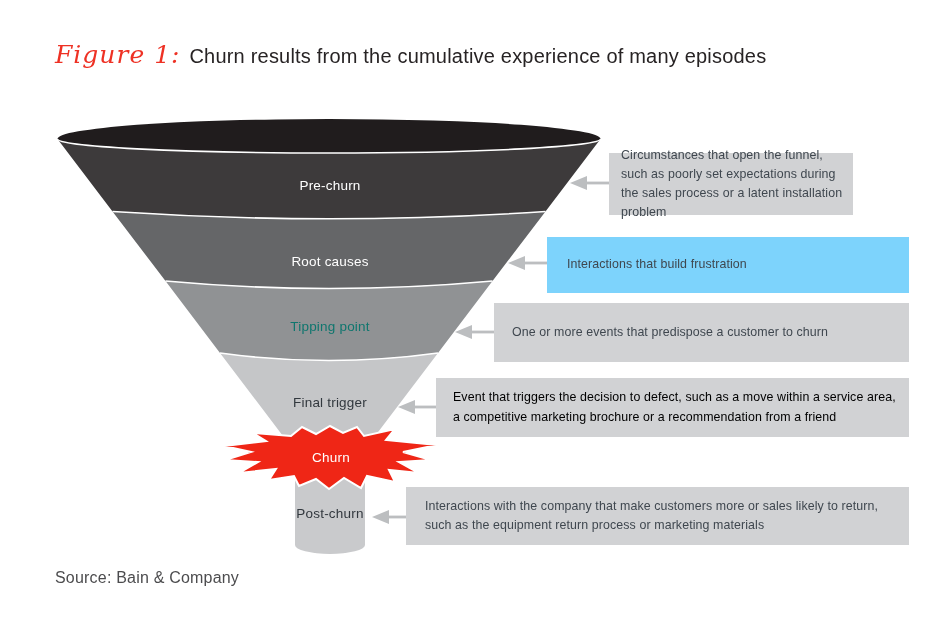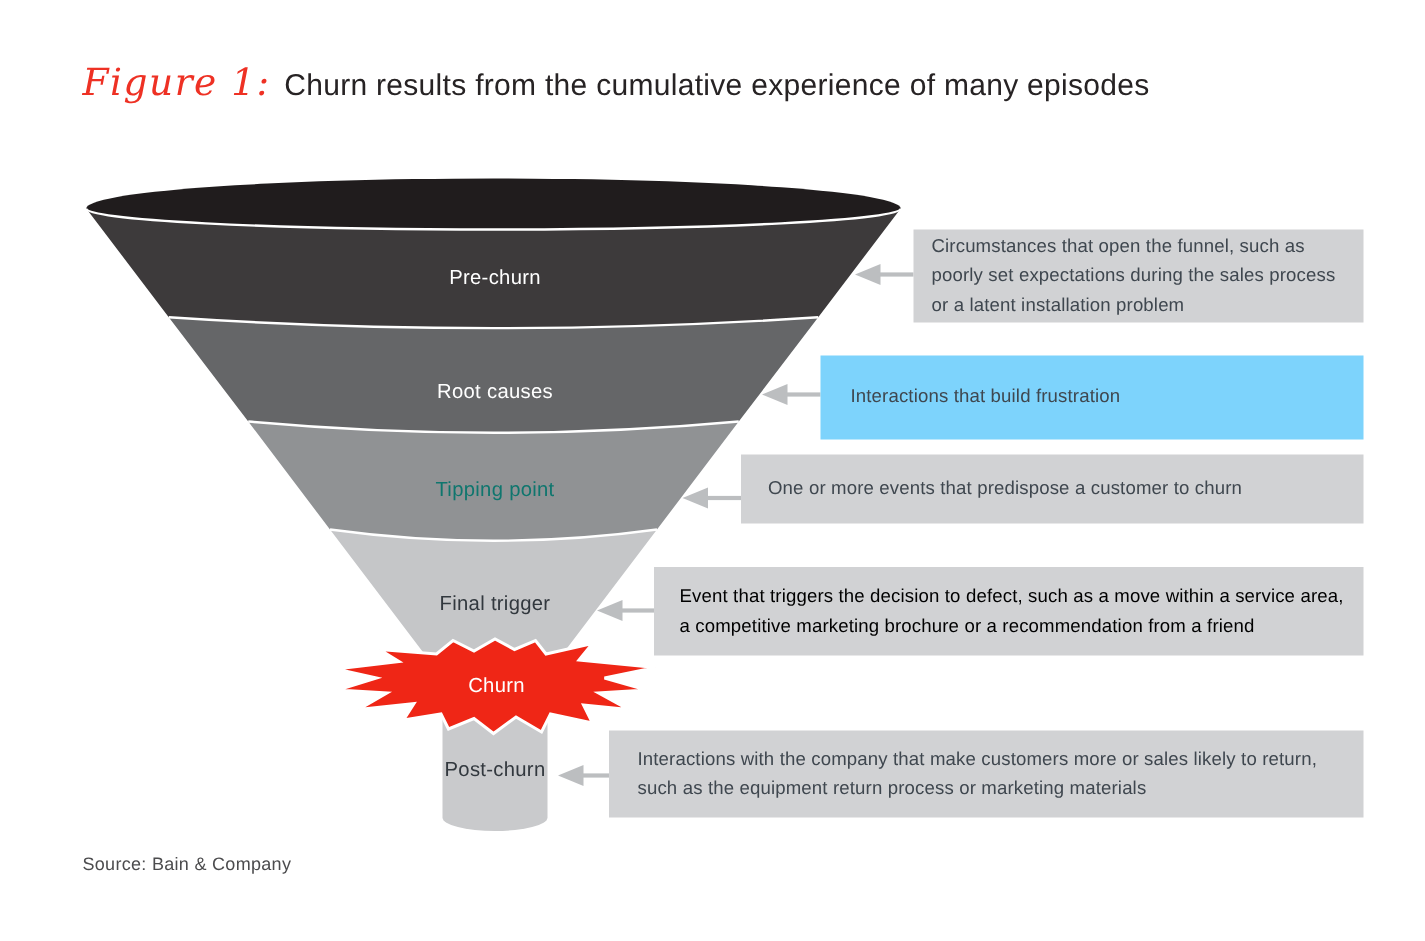--- a/index.html
+++ b/index.html
@@ -21,21 +21,21 @@
   .band-label{
     position:absolute;transform:translate(-50%,-50%);font-size:13.5px;letter-spacing:.2px;white-space:nowrap;
   }
   .callout{
     position:absolute;display:flex;align-items:center;box-sizing:border-box;
   }
   .callout span{
     font-size:12.4px;line-height:1.54;letter-spacing:.1px;
   }
   .source{
-    position:absolute;left:55px;top:569px;font-size:12px;color:#4c4c4e;letter-spacing:.2px;
+    position:absolute;left:55px;top:569px;font-size:16px;color:#4c4c4e;letter-spacing:.2px;
   }
 </style>
 </head>
 <body>
 
 <div class="page">
 
   <div class="title-row">
     <span class="fig-label" style="color: rgb(238, 49, 36);">Figure 1:</span>
     <span class="fig-title">Churn results from the cumulative experience of many episodes</span>
@@ -91,27 +91,27 @@
                   225,460 251,452" fill="#ef2616"></polygon>
   </svg>
 
   <div class="band-label" style="left: 330px; top: 185px; color: rgb(255, 255, 255);">Pre-churn</div>
   <div class="band-label" style="left: 330px; top: 261px; color: rgb(255, 255, 255);">Root causes</div>
   <div class="band-label" style="left: 330px; top: 326px; color: #0f766e;">Tipping point</div>
   <div class="band-label" style="left: 330px; top: 402px; color: rgb(50, 56, 62);">Final trigger</div>
   <div class="band-label" style="left: 331px; top: 457px; color: rgb(255, 255, 255);">Churn</div>
   <div class="band-label" style="left: 330px; top: 513px; color: rgb(50, 56, 62);">Post-churn</div>
 
-  <div class="callout" style="left: 609px; top: 153px; width: 300px; height: 62px; padding: 4px 10px 4px 12px; background-color: rgb(209, 210, 212);">
+  <div class="callout" style="left: 609px; top: 153px; width: 244px; height: 62px; padding: 4px 10px 4px 12px; background-color: rgb(209, 210, 212);">
     <span style="color: rgb(63, 71, 79);">Circumstances that open the funnel, such as poorly set expectations during the sales process or a latent installation problem</span>
   </div>
   <div class="callout" style="left: 547px; top: 237px; width: 362px; height: 56px; padding: 4px 10px 4px 20px; background-color: #7dd3fc;">
     <span style="color: rgb(63, 71, 79);">Interactions that build frustration</span>
   </div>
-  <div class="callout" style="left: 494px; top: 303px; width: 415px; height: 46px; padding: 4px 10px 4px 18px; background-color: rgb(209, 210, 212);">
+  <div class="callout" style="left: 494px; top: 303px; width: 415px; height: 59px; padding: 4px 10px 4px 18px; background-color: rgb(209, 210, 212);">
     <span style="color: rgb(63, 71, 79);">One or more events that predispose a customer to churn</span>
   </div>
   <div class="callout" style="left: 436px; top: 378px; width: 473px; height: 59px; padding: 4px 6px 4px 17px; background-color: rgb(209, 210, 212);">
     <span style="color: #000000;">Event that triggers the decision to defect, such as a move within a service area, a competitive marketing brochure or a recommendation from a friend</span>
   </div>
   <div class="callout" style="left: 406px; top: 487px; width: 503px; height: 58px; padding: 4px 8px 4px 19px; background-color: rgb(209, 210, 212);">
     <span style="color: rgb(63, 71, 79);">Interactions with the company that make customers more or sales likely to return, such as the equipment return process or marketing materials</span>
   </div>
 
   <div class="source">Source: Bain &amp; Company</div>

